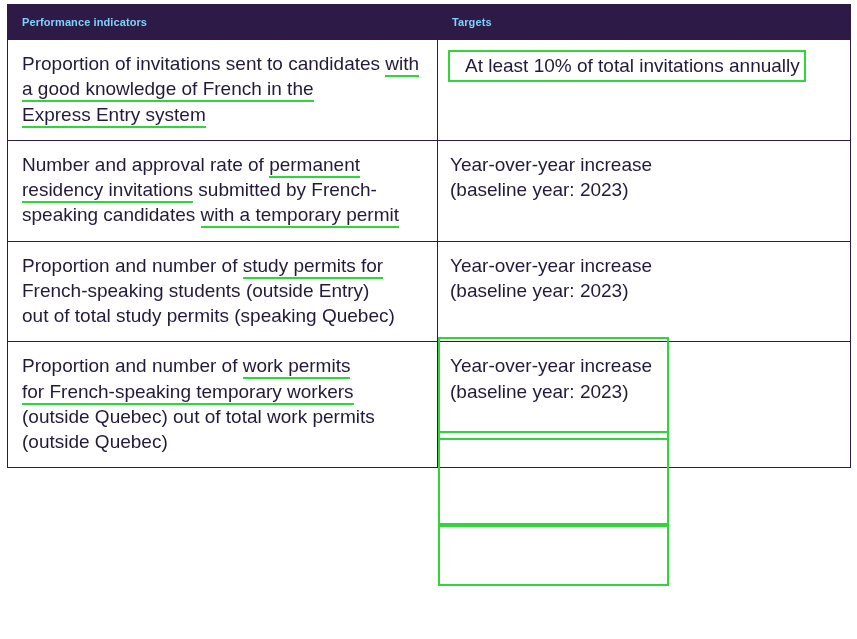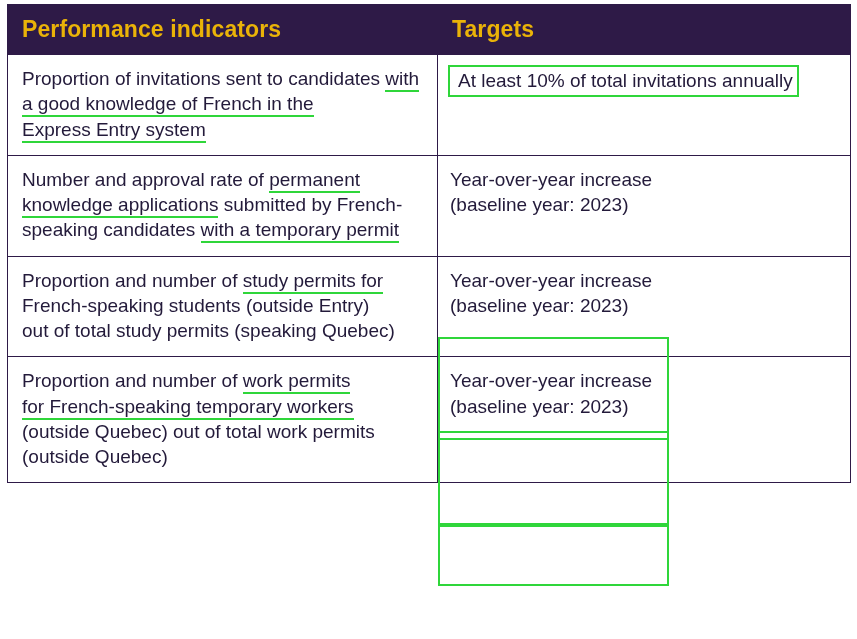--- a/index.html
+++ b/index.html
@@ -24,23 +24,23 @@
     border-collapse: collapse;
     table-layout: fixed;
     width: 843px;
     margin: 4px 0 0 7px;
   }
   table.indicators col.c1 { width: 430px; }
   table.indicators col.c2 { width: 413px; }
 
   thead th {
     background: #2e1a47;
-    color: #eab308;
+    color: #7dd3fc;
     text-align: left;
-    font-size: 23px;
+    font-size: 11px;
     font-weight: bold;
     padding: 11px 12px 11px 14px;
     border: 1px solid #2e1a47;
     letter-spacing: 0.1px;
   }
   thead th.th-targets {
     border-left: 1px solid #ffffff;
   }
 
   tbody td {
@@ -56,21 +56,21 @@
   }
 
   
   .ul {
     border-bottom: 2.5px solid #2fd63a;
     padding-bottom: 1px;
   }
   .box {
     display: inline-block;
     border: 2.5px solid #2fd63a;
-    padding: 1px 4px 2px 8px;
+    padding: 1px 4px 2px 15px;
     margin: -1px -2px;
   }
   .boxwrap {
     position: relative;
     display: block;
   }
   
   .box-tall {
     position: absolute;
     border: 2.5px solid #2fd63a;
@@ -103,21 +103,21 @@
         <td class="target-cell">
           <span class="box">At least 10% of total invitations annually</span>
         </td>
       </tr>
 
 
 
       <tr>
         <td class="indicator-cell">
           <span>Number and approval rate of </span><span class="ul">permanent</span><br>
-          <span class="ul">knowledge applications</span><span> submitted by French-</span><br>
+          <span class="ul">residency invitations</span><span> submitted by French-</span><br>
           <span>speaking candidates </span><span class="ul">with a temporary permit</span>
         </td>
         <td class="target-cell">
           <span class="boxwrap">
             <span>Year-over-year increase</span><br>
             <span>(baseline year: 2023)</span>
           </span>
         </td>
       </tr>
 

